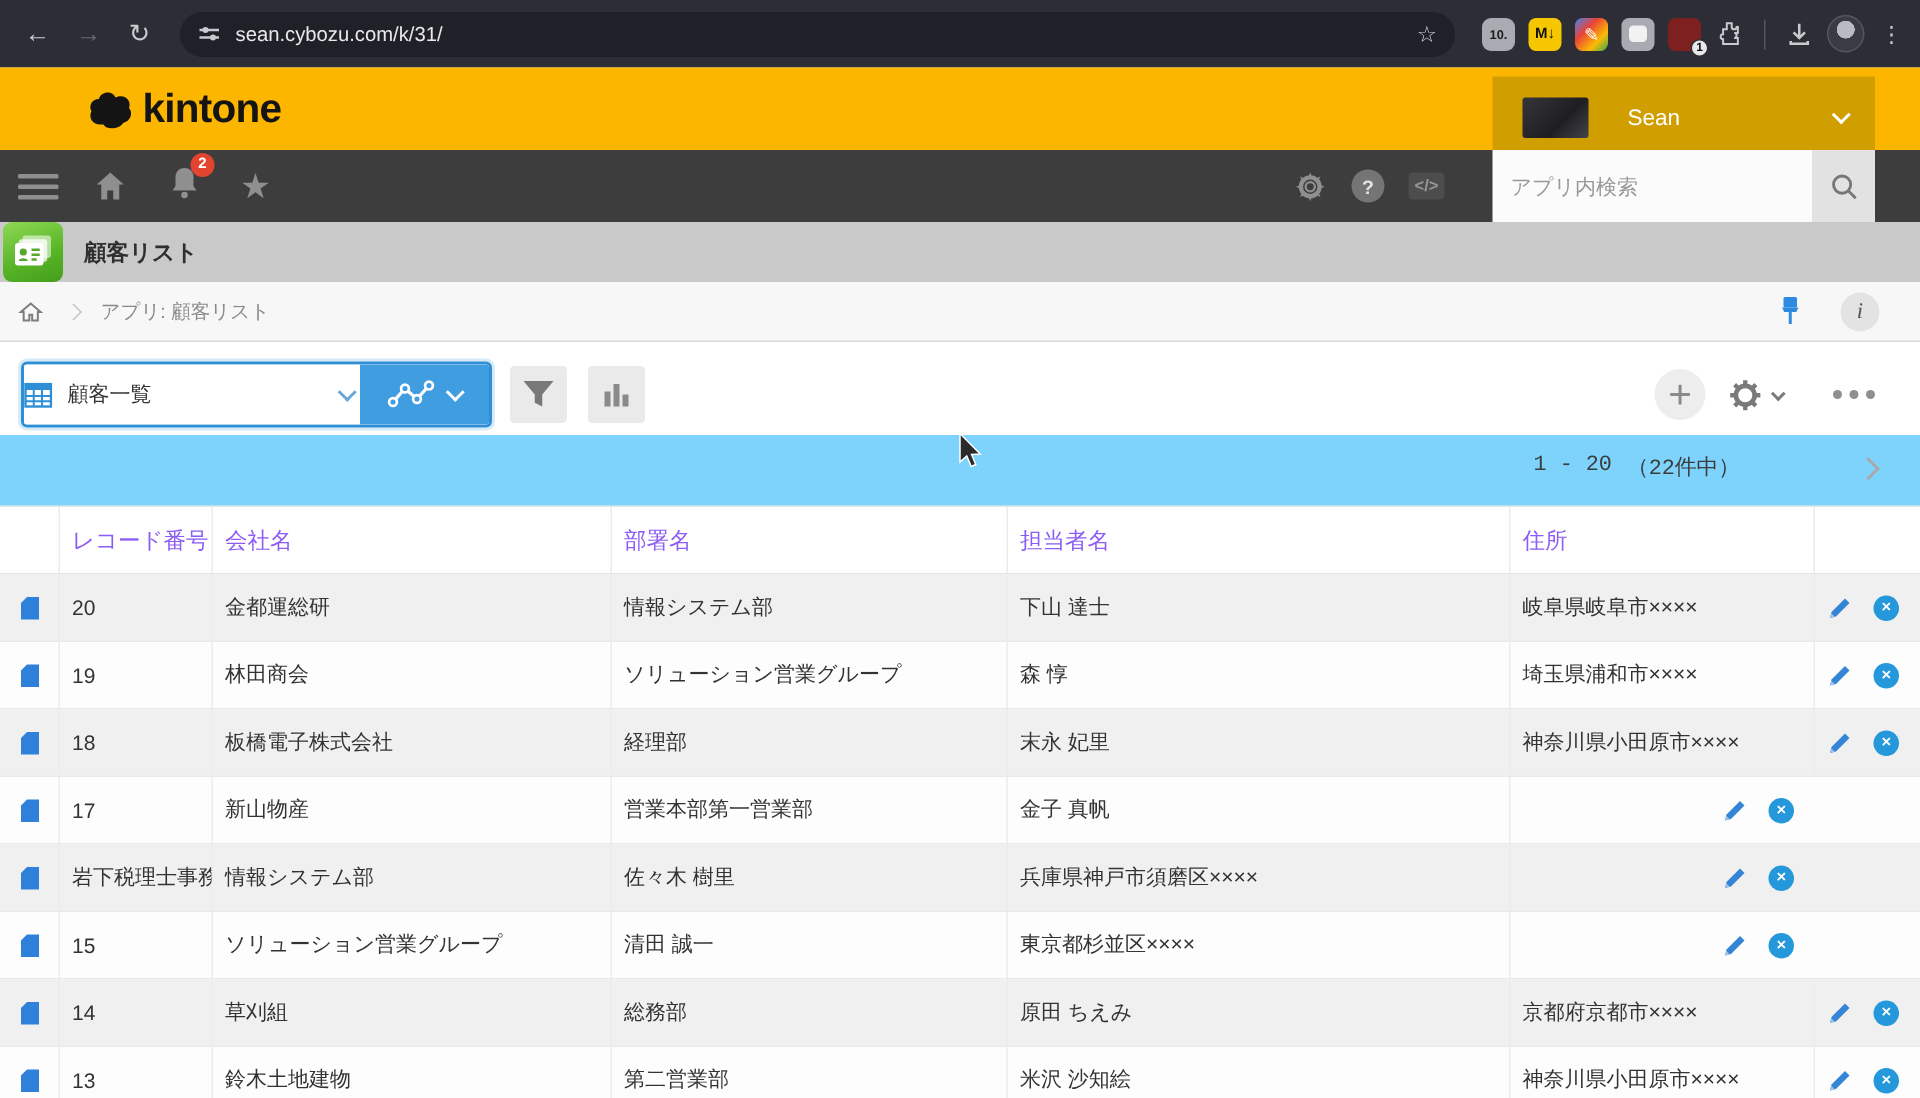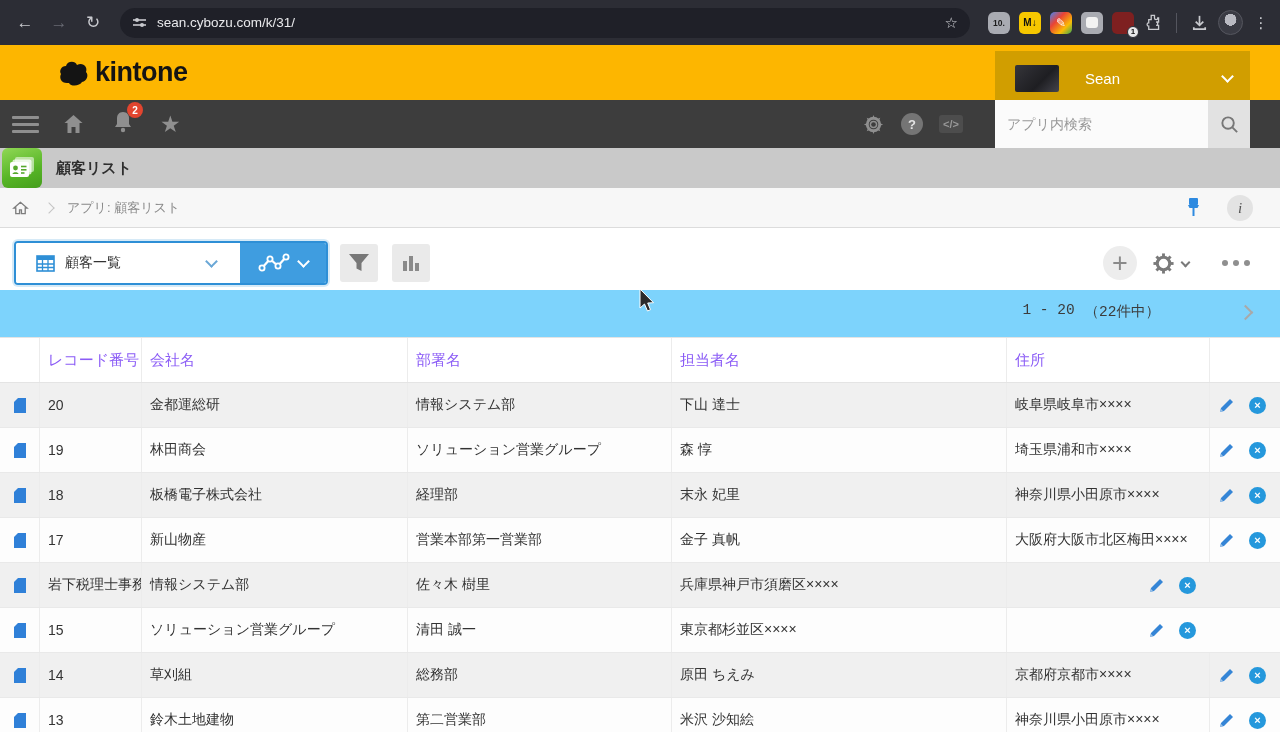--- a/index.html
+++ b/index.html
@@ -78,21 +78,21 @@
   .pin-wrap { position:absolute; left:1186px; top:9px; }
   .info-circle { position:absolute; left:1227px; top:7px; width:26px; height:26px; border-radius:50%;
                  background:#e3e3e3; color:#555; display:flex; align-items:center; justify-content:center;
                  font-family:"Liberation Serif","DejaVu Serif",serif; font-style:italic; font-size:15px; }
 
   
   .view-bar { position:relative; height:62px; background:#fff; }
   .view-selector { position:absolute; left:14px; top:13px; width:314px; height:44px;
                    border:2px solid #2e8fd6; border-radius:4px; display:flex; overflow:hidden;
                    box-shadow:0 0 0 2px rgba(90,170,225,0.25); }
-  .vs-white { flex:1; background:#fff; display:flex; align-items:center; padding:0 20px; }
+  .vs-white { flex:1; background:#fff; display:flex; align-items:center; padding:0 0; }
   .vs-name { margin-left:10px; font-size:14px; color:#333; }
   .vs-chev-blue { color:#6aa7d6; margin-left:auto; margin-right:4px; margin-top:-3px; }
   .vs-blue { width:86px; background:#3f9de0; display:flex; align-items:center; justify-content:center; gap:9px; }
   .vs-chev-white { color:#fff; margin-top:-3px; }
   .tool-btn { position:absolute; top:16px; width:38px; height:38px; background:#eaeaea; border-radius:3px;
               display:flex; align-items:center; justify-content:center; border:none; }
   .filter-btn { left:340px; } .chartview-btn { left:392px; }
   .plus-btn { position:absolute; left:1103px; top:18px; width:34px; height:34px; border-radius:50%;
               background:#ededed; border:none; color:#8a8a8a; font-size:27px; font-weight:300; line-height:30px;
               display:flex; align-items:center; justify-content:center; }
@@ -401,21 +401,20 @@
   <div class="grid-row row">
     <div class="cell icon-cell">
       <svg width="14" height="17" viewBox="0 0 14 17">
         <path d="M1 5 L5 1 H13 V16 H1 Z" fill="#2f80d8"></path>
       </svg>
     </div>
     <div class="cell">17</div>
     <div class="cell">新山物産</div>
     <div class="cell">営業本部第一営業部</div>
     <div class="cell">金子 真帆</div>
-    <div class="cell">大阪府大阪市北区梅田××××</div>
     <div class="cell actions-cell">
       <svg width="17" height="17" viewBox="0 0 17 17">
         <path d="M2 15 L3 11 L12 2 L15 5 L6 14 Z" fill="#3585d6"></path>
         <path d="M2 15 L5.2 14.2 L2.8 11.8 Z" fill="#9fc4e8"></path>
       </svg>
       <div class="xcircle">×</div>
     </div>
   </div>
 
   <div class="grid-row row alt">

